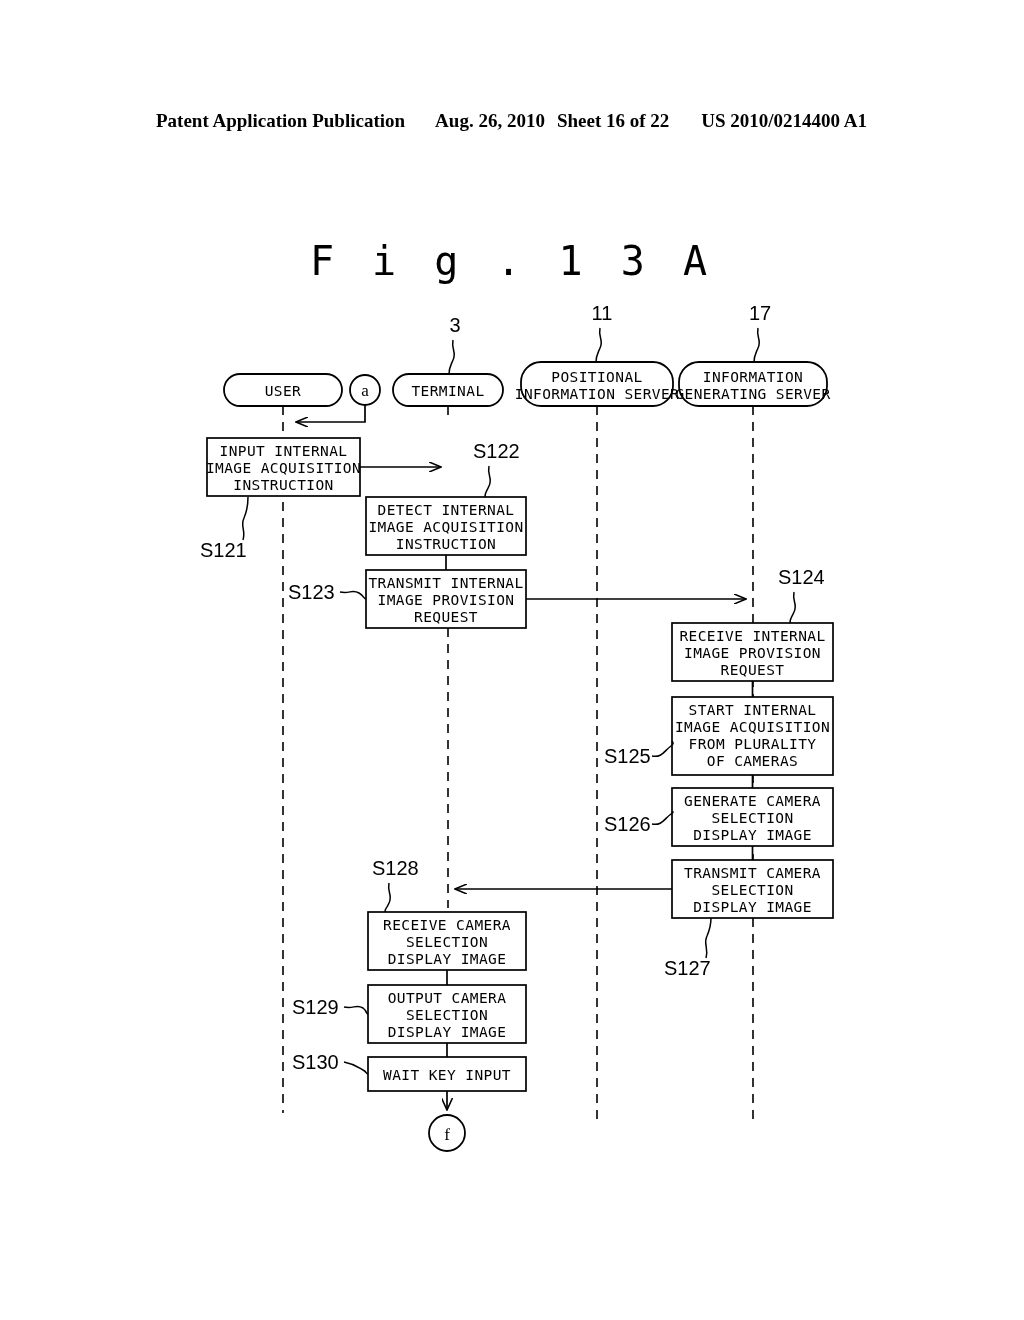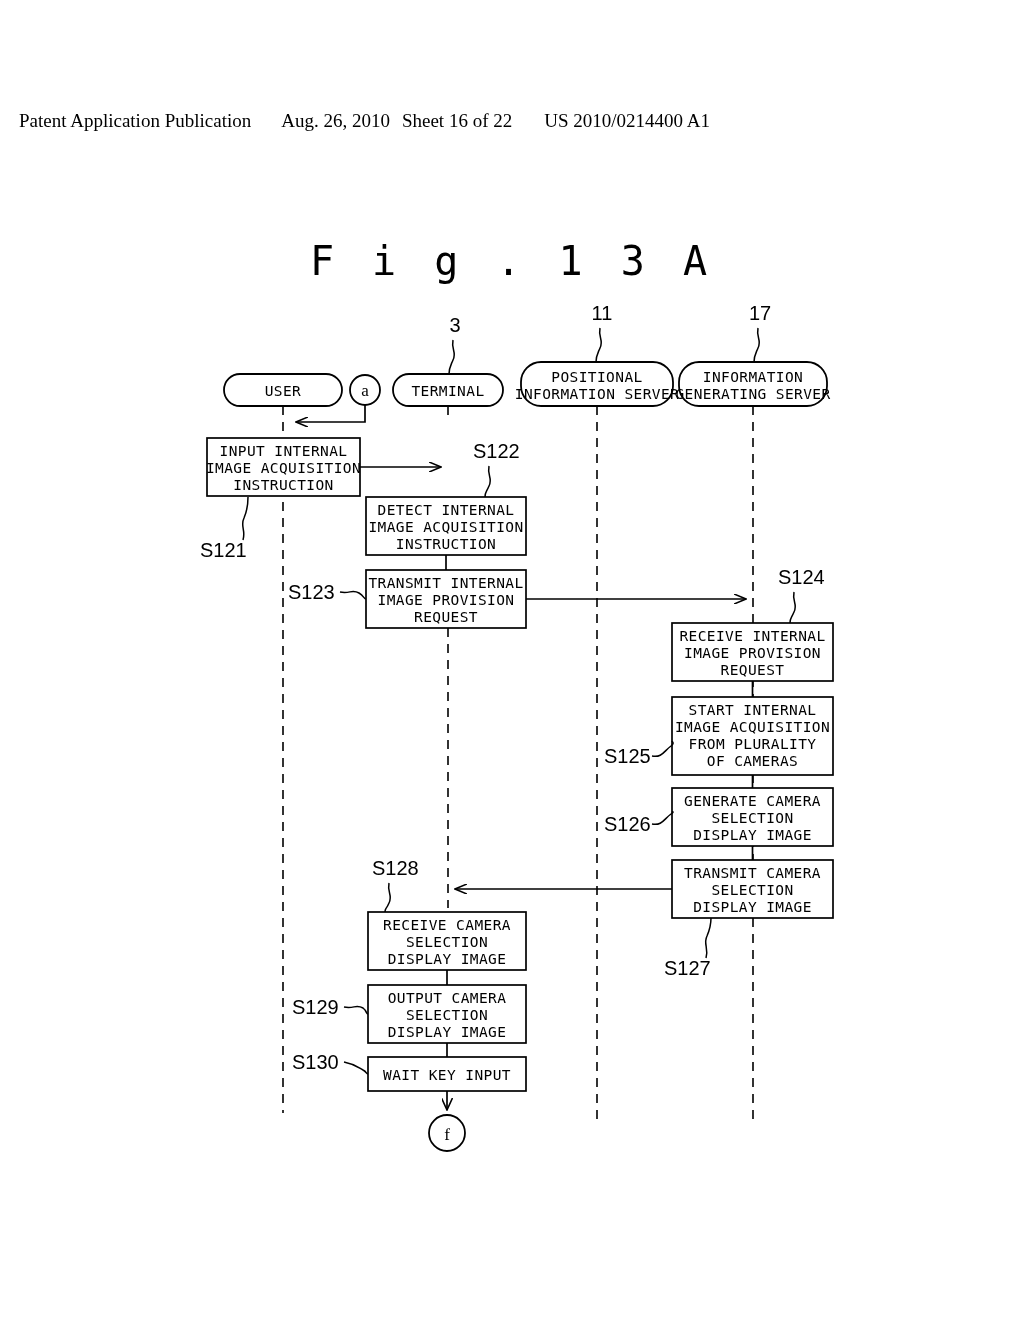--- a/index.html
+++ b/index.html
@@ -20,23 +20,23 @@
     position: absolute;
     left: 0; top: 0;
     width: 1024px;
     height: 1320px;
   }
   .hdr {
     position: absolute;
     top: 88px;
     left: 0;
     width: 1004px;
-    text-align: left;
+    text-align: center;
     font-family: "Liberation Serif", serif;
-    font-weight: normal;
+    font-weight: bold;
     font-size: 19px;
     letter-spacing: 0px;
     white-space: pre;
   }
   .hdr span { display: inline-block; }
   .hdr .gap1 { width: 30px; }
   .hdr .gap2 { width: 12px; }
   .hdr .gap3 { width: 32px; }
 
   svg.figure {

